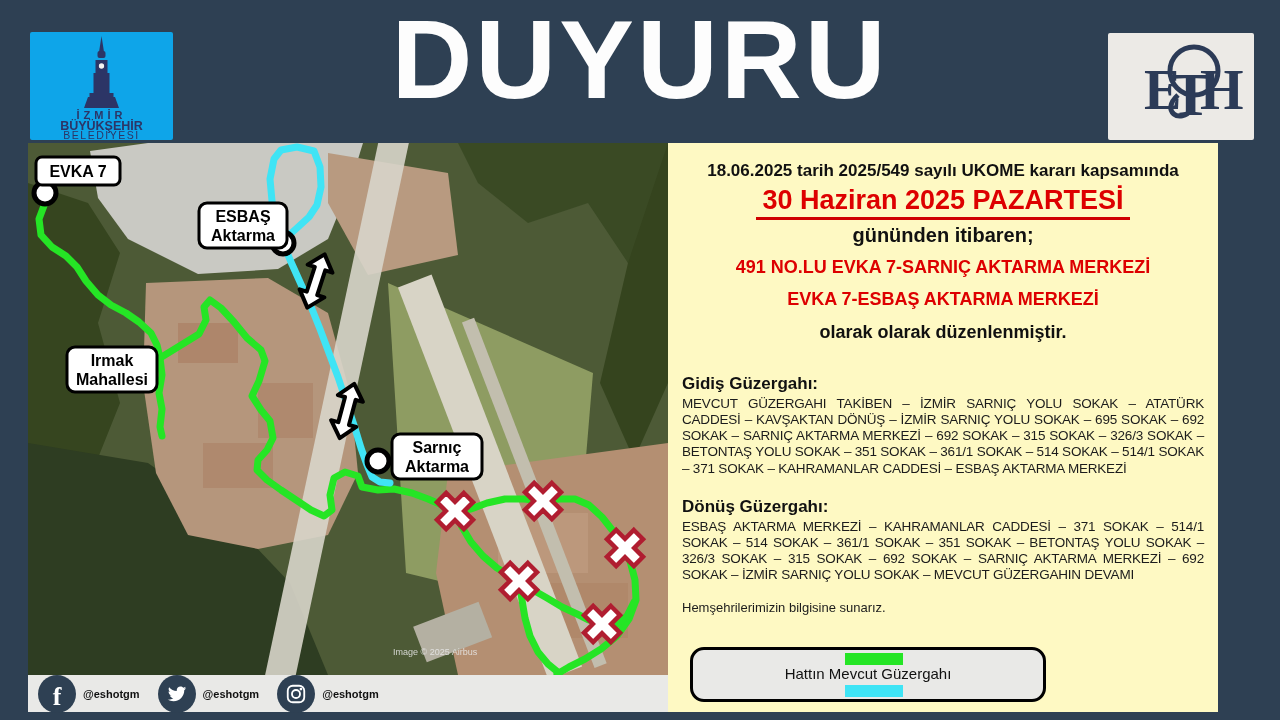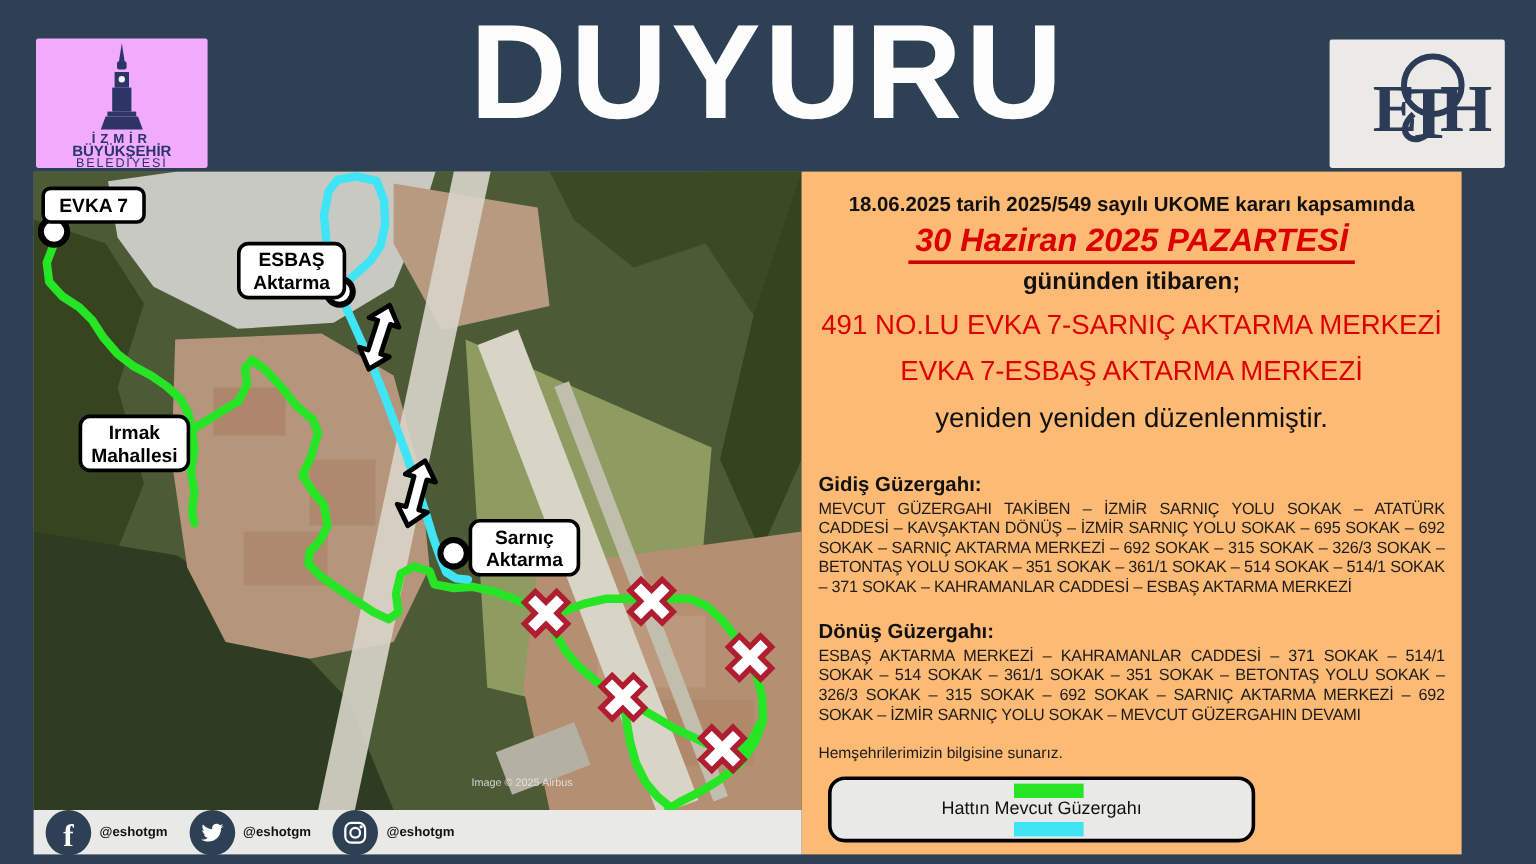--- a/index.html
+++ b/index.html
@@ -8,40 +8,40 @@
     background:#2e4053;
     font-family:"Liberation Sans", sans-serif;
   }
   
   .header{position:absolute;left:0;top:0;width:1280px;height:143px;}
   .title{
     position:absolute;left:0;right:0;top:-12px;text-align:center;
     color:#fdfdfd;font-size:112px;font-weight:bold;letter-spacing:3px;line-height:143px;
   }
   .logo-box{
-    position:absolute;background:#f0abfc;border-radius:2px;
+    position:absolute;background:#0ea5e9;border-radius:2px;
     display:flex;align-items:center;justify-content:center;
   }
   .izmir-box{left:30px;top:32px;width:143px;height:108px;}
   .eshot-box{left:1108px;top:33px;width:146px;height:107px;background:#eceae6;}
   
-  .map{position:absolute;left:28px;top:143px;width:640px;height:532px;background:#737373;}
+  .map{position:absolute;left:28px;top:143px;width:640px;height:532px;background:#c2410c;}
   .map svg{display:block;}
   .map-label-text{font-size:16px;font-weight:bold;fill:#000;}
   
   .panel{
     position:absolute;left:668px;top:143px;width:550px;height:569px;
-    background:#fdba74;color:#111;
+    background:#fef9c3;color:#111;
   }
   .announce{ text-align:center; padding:14px 12px 0 12px;}
   .a-line1{font-size:17px;font-weight:bold;margin-top:4px;}
-  .a-date{display:inline-block;margin-top:4px;font-size:27px;font-weight:bold;font-style:italic;
+  .a-date{display:inline-block;margin-top:4px;font-size:27px;font-weight:bold;
           color:#dd0000;border-bottom:3px solid #cf0000;padding:0 6px 1px 6px;}
   .a-line3{font-size:20px;font-weight:bold;margin-top:4px;}
-  .a-big{font-size:23px;font-weight:normal;margin-top:8px;line-height:1.35;}
+  .a-big{font-size:18px;font-weight:bold;margin-top:8px;line-height:1.35;}
   .red{color:#dd0000;}
   .routes{padding:10px 14px 0 14px;}
   .r-head{font-size:17px;font-weight:bold;margin-top:20px;}
   .r-body{font-size:13.5px;line-height:1.2;text-align:justify;letter-spacing:-0.2px;color:#1c1c1c;margin-top:2px;}
   .closing{font-size:13px;margin-top:16px;color:#1c1c1c;}
   
   .legend{
     position:absolute;left:22px;top:504px;width:356px;height:55px;
     border:3px solid #000;border-radius:14px;background:#e9e9e7;
     display:flex;flex-direction:column;justify-content:center;gap:3px;padding:2px 8px;box-sizing:border-box;
@@ -208,21 +208,21 @@
   </svg>
 </div>
 
 <div class="panel">
   <div class="announce">
     <div class="a-line1">18.06.2025 tarih 2025/549 sayılı UKOME kararı kapsamında</div>
     <div><span class="a-date">30 Haziran 2025 PAZARTESİ</span></div>
     <div class="a-line3">gününden itibaren;</div>
     <div class="a-big red">491 NO.LU EVKA 7-SARNIÇ AKTARMA MERKEZİ</div>
     <div class="a-big red">EVKA 7-ESBAŞ AKTARMA MERKEZİ</div>
-    <div class="a-big">yeniden yeniden düzenlenmiştir.</div>
+    <div class="a-big">olarak olarak düzenlenmiştir.</div>
   </div>
 
   <div class="routes">
     <div class="r-head">Gidiş Güzergahı:</div>
     <div class="r-body">MEVCUT GÜZERGAHI TAKİBEN – İZMİR SARNIÇ YOLU SOKAK – ATATÜRK CADDESİ – KAVŞAKTAN DÖNÜŞ – İZMİR SARNIÇ YOLU SOKAK – 695 SOKAK – 692 SOKAK – SARNIÇ AKTARMA MERKEZİ – 692 SOKAK – 315 SOKAK – 326/3 SOKAK – BETONTAŞ YOLU SOKAK – 351 SOKAK – 361/1 SOKAK – 514 SOKAK – 514/1 SOKAK – 371 SOKAK – KAHRAMANLAR CADDESİ – ESBAŞ AKTARMA MERKEZİ</div>
     <div class="r-head">Dönüş Güzergahı:</div>
     <div class="r-body">ESBAŞ AKTARMA MERKEZİ – KAHRAMANLAR CADDESİ – 371 SOKAK – 514/1 SOKAK – 514 SOKAK – 361/1 SOKAK – 351 SOKAK – BETONTAŞ YOLU SOKAK – 326/3 SOKAK – 315 SOKAK – 692 SOKAK – SARNIÇ AKTARMA MERKEZİ – 692 SOKAK – İZMİR SARNIÇ YOLU SOKAK – MEVCUT GÜZERGAHIN DEVAMI</div>
     <div class="closing">Hemşehrilerimizin bilgisine sunarız.</div>
   </div>
 

